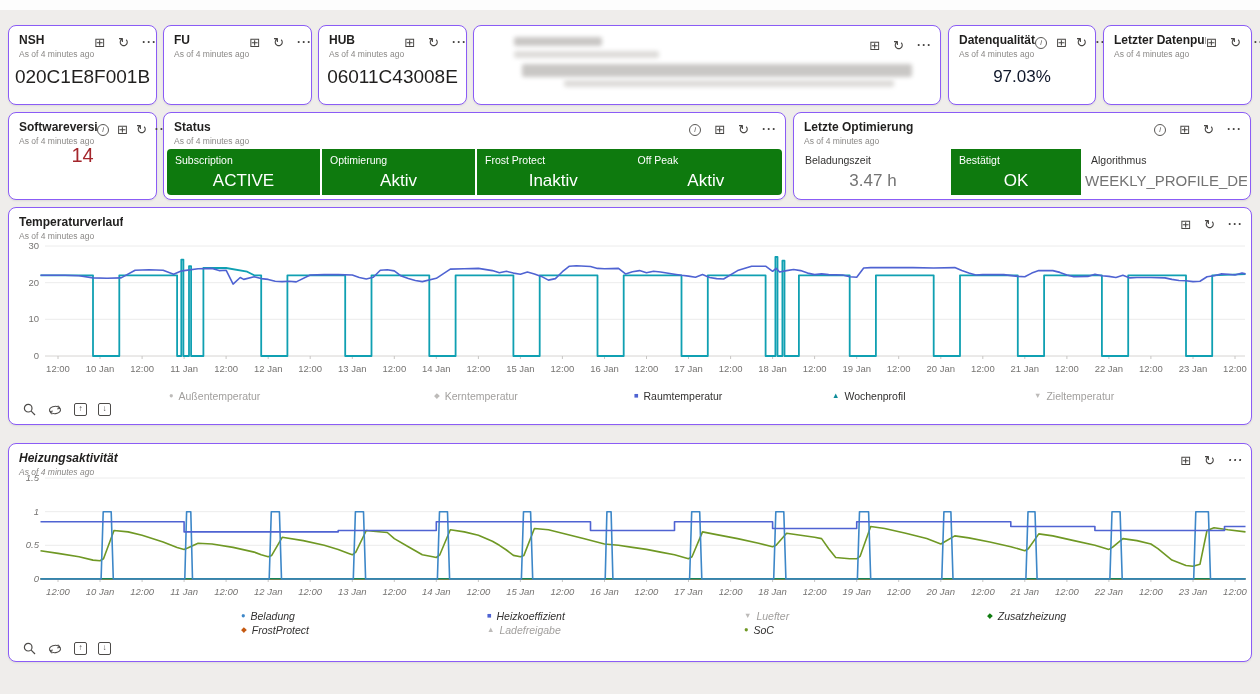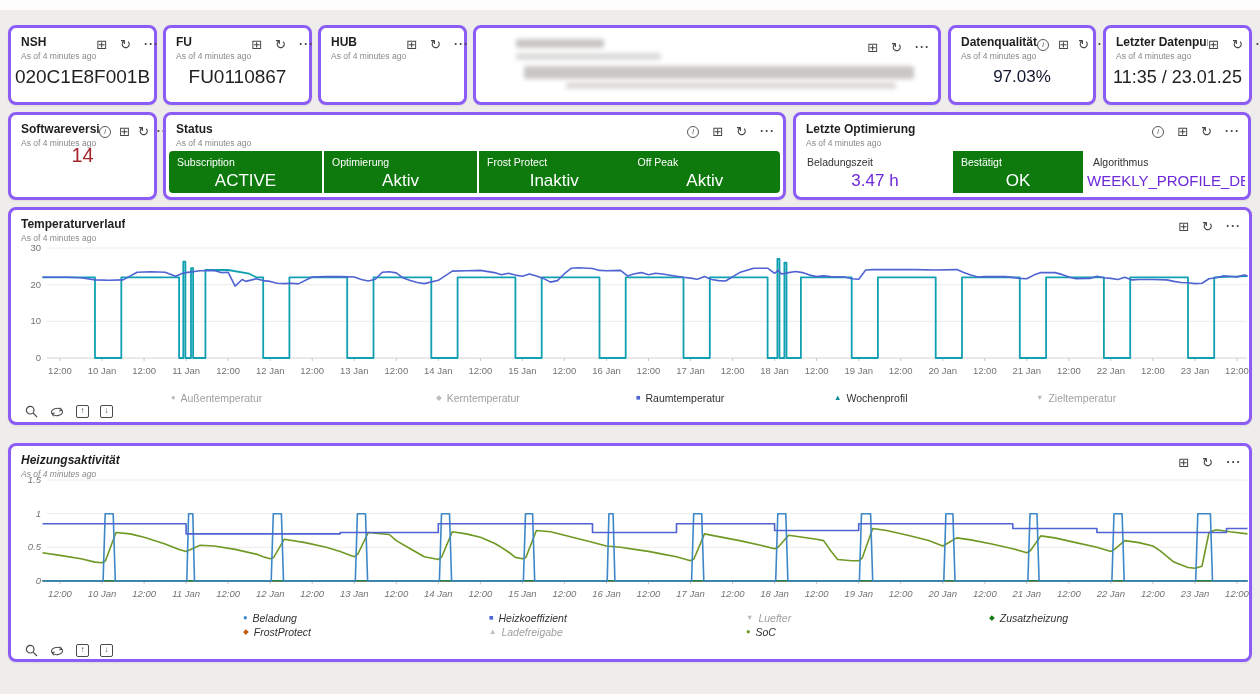--- a/index.html
+++ b/index.html
@@ -1,21 +1,21 @@
 <!DOCTYPE html>
 <html><head>
 <meta charset="utf-8">
 <style>
   html,body{margin:0;padding:0;}
   body{font-family:"Liberation Sans","DejaVu Sans",sans-serif;background:#efedeb;}
   .page{position:relative;width:1260px;height:700px;background:#efedeb;overflow:hidden;}
   .strip{position:absolute;left:0;right:0;background:#fdfdfd;}
   .strip.top{top:0;height:10px;}
   .strip.bottom{bottom:0;height:6px;}
-  .tile{position:absolute;background:#fff;border:3px solid #8b5cf6;border-radius:8px;
+  .tile{position:absolute;background:#fff;border:1px solid #8b5cf6;border-radius:8px;
         box-shadow:0 1px 2px rgba(0,0,0,.08);box-sizing:border-box;}
   .tile-head{position:absolute;left:10px;right:8px;top:7px;display:flex;justify-content:space-between;align-items:flex-start;}
   .tile-title{font-size:12px;font-weight:bold;color:#201f1e;white-space:nowrap;overflow:hidden;}
   .tile-sub{font-size:8.5px;color:#8a8886;margin-top:2px;white-space:nowrap;}
   .tile-icons{display:flex;align-items:center;gap:13px;margin-top:3px;color:#484644;flex-shrink:0;}
   .ticon{font-size:13px;line-height:13px;cursor:pointer;color:#484644;}
   .ticon.more{font-size:12px;font-weight:bold;letter-spacing:1px;}
   .infoc{display:inline-block;width:10px;height:10px;border:1px solid #5a5856;border-radius:50%;
          font-size:7.5px;line-height:10px;text-align:center;font-style:italic;color:#5a5856;cursor:pointer;}
   .tile-value{position:absolute;left:6px;right:6px;top:30px;bottom:6px;display:flex;align-items:center;justify-content:center;
@@ -27,21 +27,21 @@
   .blur-block.light{background:#dddbd9;}
   
   .bar{position:absolute;left:3px;right:3px;bottom:4px;top:36px;display:flex;column-gap:2px;}
   .seg{position:relative;box-sizing:border-box;}
   .seg.green{background:#0e7a0e;color:#fff;}
   .seg:first-child{border-radius:4px 0 0 4px;}
   .seg:last-child{border-radius:0 4px 4px 0;}
   .seg-label{position:absolute;left:8px;top:5px;font-size:10.5px;}
   .seg-value{position:absolute;left:0;right:0;top:17px;bottom:0;display:flex;align-items:center;justify-content:center;font-size:17px;}
   .seg.white .seg-label{color:#323130;}
-  .seg.white .seg-value{color:#6d28d9;}
+  .seg.white .seg-value{color:#737373;}
   .seg .half{position:relative;flex:1;}
   .seg.dbl{display:flex;}
   .seg-value.small{font-size:15px;justify-content:flex-start;padding-left:2px;overflow:hidden;white-space:nowrap;}
   
   .axt{font-size:9.5px;fill:#767472;font-family:"Liberation Sans","DejaVu Sans",sans-serif;}
   .legend{position:absolute;left:0;right:0;height:30px;}
   .lg-item{position:absolute;display:flex;align-items:center;gap:5px;font-size:10.5px;color:#323130;cursor:pointer;white-space:nowrap;}
   .lg-item .mk{font-size:7.5px;line-height:10px;}
   .lg-item.dim{color:#a19f9d;}
   .lg-item.dim .mk{color:#bdbbb9 !important;}
@@ -77,35 +77,35 @@
       <div>
         <div class="tile-title">FU</div>
         <div class="tile-sub">As of 4 minutes ago</div>
       </div>
       <div class="tile-icons">
         <span class="ticon">⊞</span>
         <span class="ticon">↻</span>
         <span class="ticon more">···</span>
       </div>
     </div>
-    <div class="tile-value">FU0110867</div>
   </div>
 
   <div class="tile" style="left:318px;top:25px;width:149px;height:80px;">
     <div class="tile-head">
       <div>
         <div class="tile-title">HUB</div>
         <div class="tile-sub">As of 4 minutes ago</div>
       </div>
       <div class="tile-icons">
         <span class="ticon">⊞</span>
         <span class="ticon">↻</span>
         <span class="ticon more">···</span>
       </div>
     </div>
+    <div class="tile-value">06011C43008E</div>
   </div>
 
   <div class="tile" style="left:473px;top:25px;width:468px;height:80px;">
     <div class="blur-block" style="left:40px;top:11px;width:88px;height:9px;"></div>
     <div class="blur-block light" style="left:40px;top:25px;width:145px;height:7px;"></div>
     <div class="tile-icons" style="position:absolute;right:8px;top:10px;">
       <span class="ticon">⊞</span>
       <span class="ticon">↻</span>
       <span class="ticon more">···</span>
     </div>
@@ -134,21 +134,20 @@
       <div>
         <div class="tile-title" style="max-width:92px;">Letzter Datenpunkt</div>
         <div class="tile-sub">As of 4 minutes ago</div>
       </div>
       <div class="tile-icons">
         <span class="ticon">⊞</span>
         <span class="ticon">↻</span>
         <span class="ticon more">···</span>
       </div>
     </div>
-    <div class="tile-value" style="font-size:18px;">11:35 / 23.01.25</div>
   </div>
 
   <div class="tile" style="left:8px;top:112px;width:149px;height:88px;">
     <div class="tile-head">
       <div>
         <div class="tile-title" style="max-width:78px;">Softwareversi...</div>
         <div class="tile-sub">As of 4 minutes ago</div>
       </div>
       <div class="tile-icons" style="gap:8px;">
         <span class="infoc">i</span>

